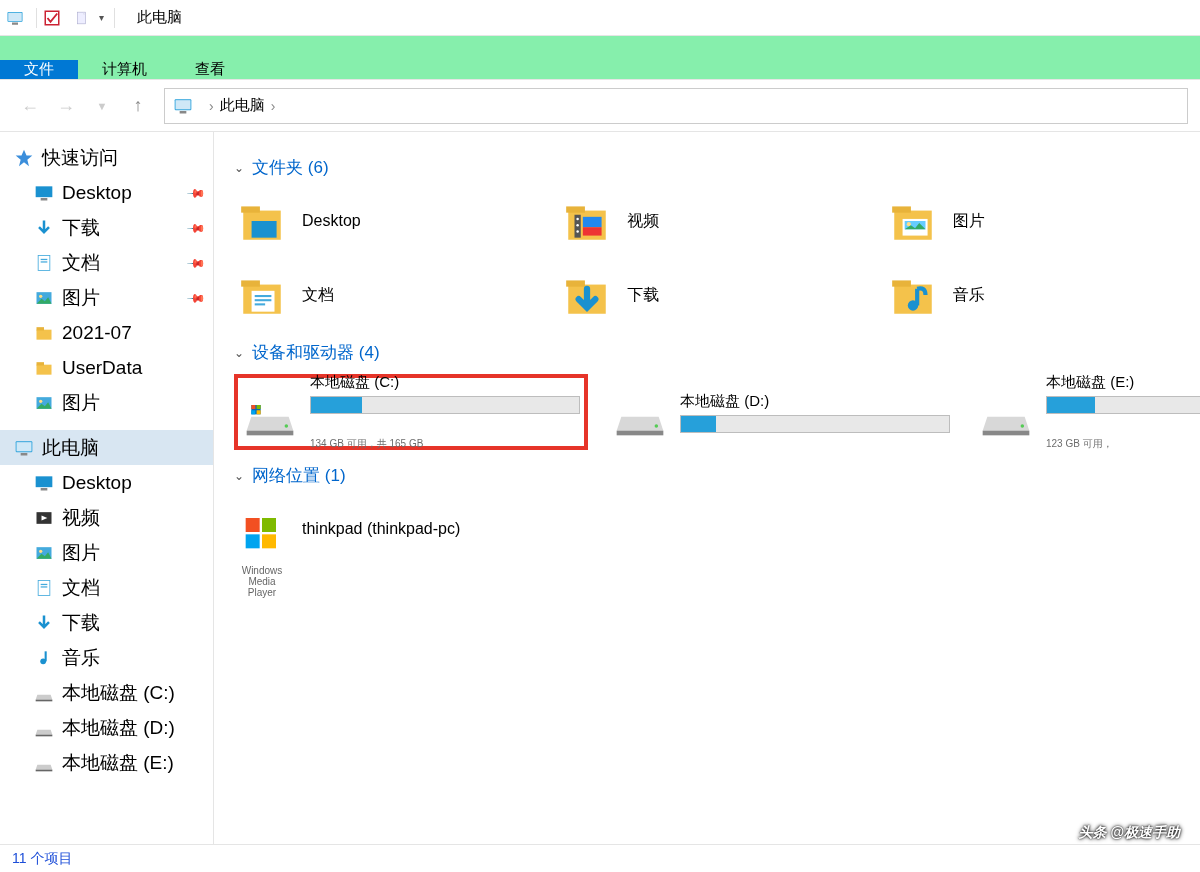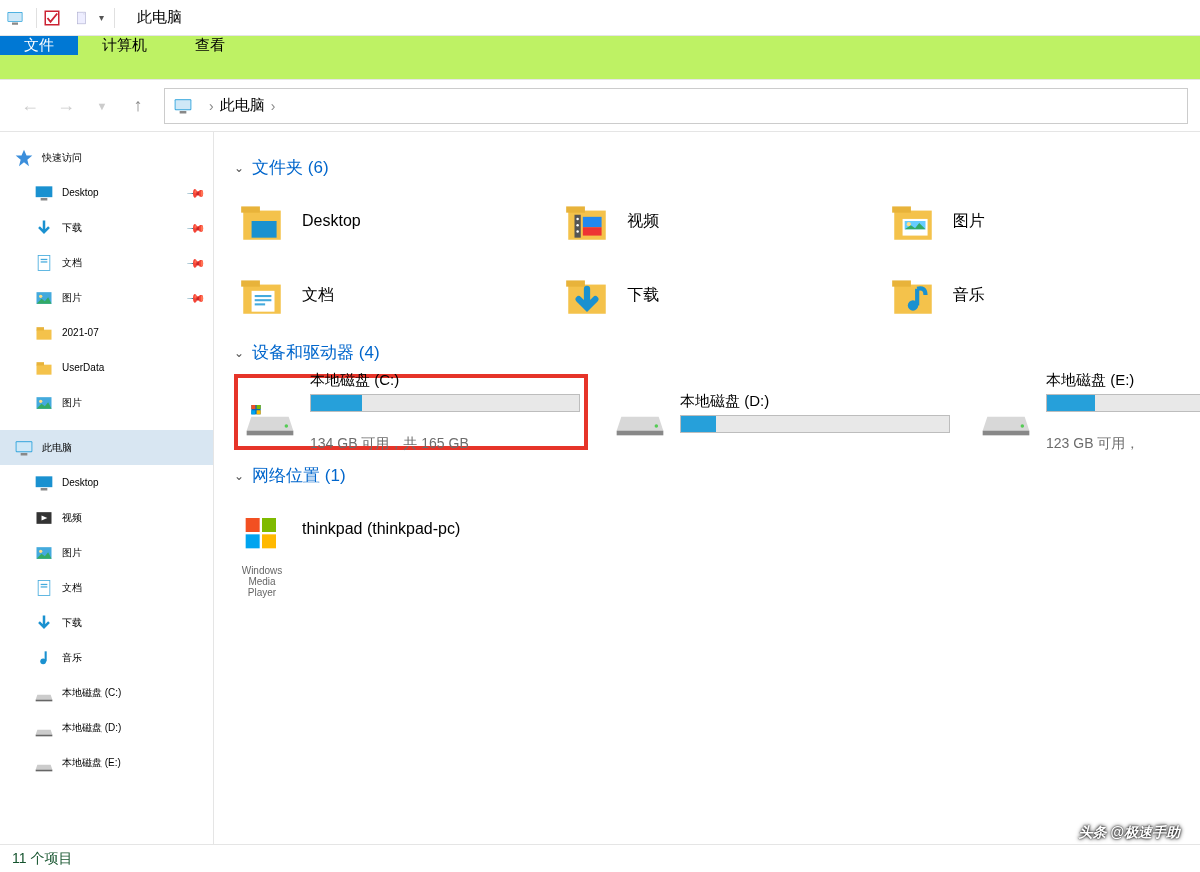--- a/index.html
+++ b/index.html
@@ -6,21 +6,21 @@
 body { width: 1200px; height: 872px; background: #fff; overflow: hidden; position: relative; font-size: 14px; }
 
 
 .titlebar { height: 36px; display: flex; align-items: center; padding: 0 6px; background: #fff; border-bottom: 1px solid #e5e5e5; }
 .titlebar .tb-icon { width: 18px; height: 18px; margin-right: 6px; }
 .titlebar .divider { width: 1px; height: 20px; background: #e0e0e0; margin: 0 6px; }
 .titlebar .dropdown-arrow { font-size: 10px; color: #555; margin: 0 4px; }
 .titlebar .title-text { margin-left: 16px; font-size: 15px; }
 
 
-.ribbon { height: 44px; display: flex; align-items: flex-start; background: #bef264; border-bottom: 1px solid #e5e5e5; }
+.ribbon { height: 44px; display: flex; align-items: flex-end; background: #86efac; border-bottom: 1px solid #e5e5e5; }
 .ribbon .tab { padding: 0 24px; display: flex; align-items: center; font-size: 15px; cursor: pointer; }
 .ribbon .tab.active { background: #0078d4; color: #fff; }
 
 
 .navrow { height: 52px; display: flex; align-items: center; padding: 0 12px; border-bottom: 1px solid #e5e5e5; }
 .navbtn { width: 36px; height: 36px; display: flex; align-items: center; justify-content: center; color: #888; font-size: 18px; cursor: default; }
 .navbtn.dim { color: #ccc; }
 .addrbar { flex: 1; height: 36px; border: 1px solid #ccc; display: flex; align-items: center; padding: 0 6px; margin-left: 8px; }
 .addrbar .pc-mini { width: 24px; height: 20px; margin-right: 8px; }
 .addrbar .crumb-sep { color: #888; margin: 0 6px; }
@@ -29,49 +29,49 @@
 
 .content { display: flex; height: calc(872px - 36px - 44px - 52px - 28px); }
 .sidebar { width: 214px; border-right: 1px solid #e5e5e5; overflow-y: auto; padding: 8px 0; position: relative; }
 .sidebar::-webkit-scrollbar { width: 18px; }
 .sidebar::-webkit-scrollbar-thumb { background: #c0c0c0; }
 .sidebar::-webkit-scrollbar-track { background: #f0f0f0; }
 .side-item { display: flex; align-items: center; height: 35px; padding: 0 10px 0 14px; cursor: pointer; }
 .side-item.sub { padding-left: 34px; }
 .side-item.selected { background: #d8e6f2; }
 .side-item .sicon { width: 20px; height: 20px; margin-right: 8px; flex-shrink: 0; }
-.side-item .slabel { flex: 1; font-size: 10px; }
+.side-item .slabel { flex: 1; font-size: 19px; }
 .side-item .pin { width: 14px; height: 14px; color: #888; font-size: 12px; transform: rotate(45deg); }
 
 .main { flex: 1; padding: 10px 10px 10px 20px; overflow: hidden; }
 .section-head { display: flex; align-items: center; margin: 14px 0 10px; color: #0066cc; font-size: 17px; }
 .section-head .chev { font-size: 12px; margin-right: 8px; color: #555; }
 
 .folders-grid { display: grid; grid-template-columns: repeat(3, 1fr); gap: 10px 20px; }
 .folder-item { display: flex; align-items: center; height: 64px; cursor: pointer; }
 .folder-icon { width: 56px; height: 50px; margin-right: 12px; position: relative; }
 .folder-label { font-size: 16px; }
 
 .drives-grid { display: grid; grid-template-columns: repeat(3, 1fr); gap: 10px 20px; margin-top: 6px; }
 .drive-item { display: flex; align-items: center; height: 76px; cursor: pointer; padding: 4px; }
 .drive-item.highlighted { border: 4px solid #e63429; }
 .drive-icon { width: 56px; height: 56px; margin-right: 12px; flex-shrink: 0; }
 .drive-info { display: flex; flex-direction: column; gap: 4px; }
 .drive-name { font-size: 15px; }
 .drive-bar { width: 270px; height: 18px; border: 1px solid #bdbdbd; background: #e8e8e8; }
 .drive-bar-fill { height: 100%; background: #26a0da; }
-.drive-free { font-size: 14px; color: #6d6d6d; margin-top: 19px; }
+.drive-free { font-size: 10px; color: #6d6d6d; margin-top: 19px; }
 
 .network-grid { margin-top: 6px; }
 .net-item { display: flex; align-items: center; height: 64px; cursor: pointer; }
 .net-icon { width: 56px; height: 50px; margin-right: 12px; }
 .net-label { font-size: 16px; }
 .net-sub { font-size: 10px; color: #666; text-align: center; margin-top: 2px; }
 
-.statusbar { height: 28px; border-top: 1px solid #e5e5e5; display: flex; align-items: center; padding: 0 12px; font-size: 14px; color: #14532d; }
+.statusbar { height: 28px; border-top: 1px solid #e5e5e5; display: flex; align-items: center; padding: 0 12px; font-size: 14px; color: #1d4ed8; }
 
 .watermark { position: absolute; right: 20px; bottom: 30px; font-size: 14px; font-weight: bold; color: #fff; text-shadow: 0 0 4px #000, 0 0 2px #000; font-style: italic; }
 </style>
 </head>
 <body>
 
 <div class="titlebar">
   <svg class="tb-icon" viewBox="0 0 24 24">
       <rect x="2" y="4" width="20" height="13" rx="1" fill="#26a0da"></rect>
       <rect x="3" y="5" width="18" height="11" fill="#cfe8f7"></rect>

